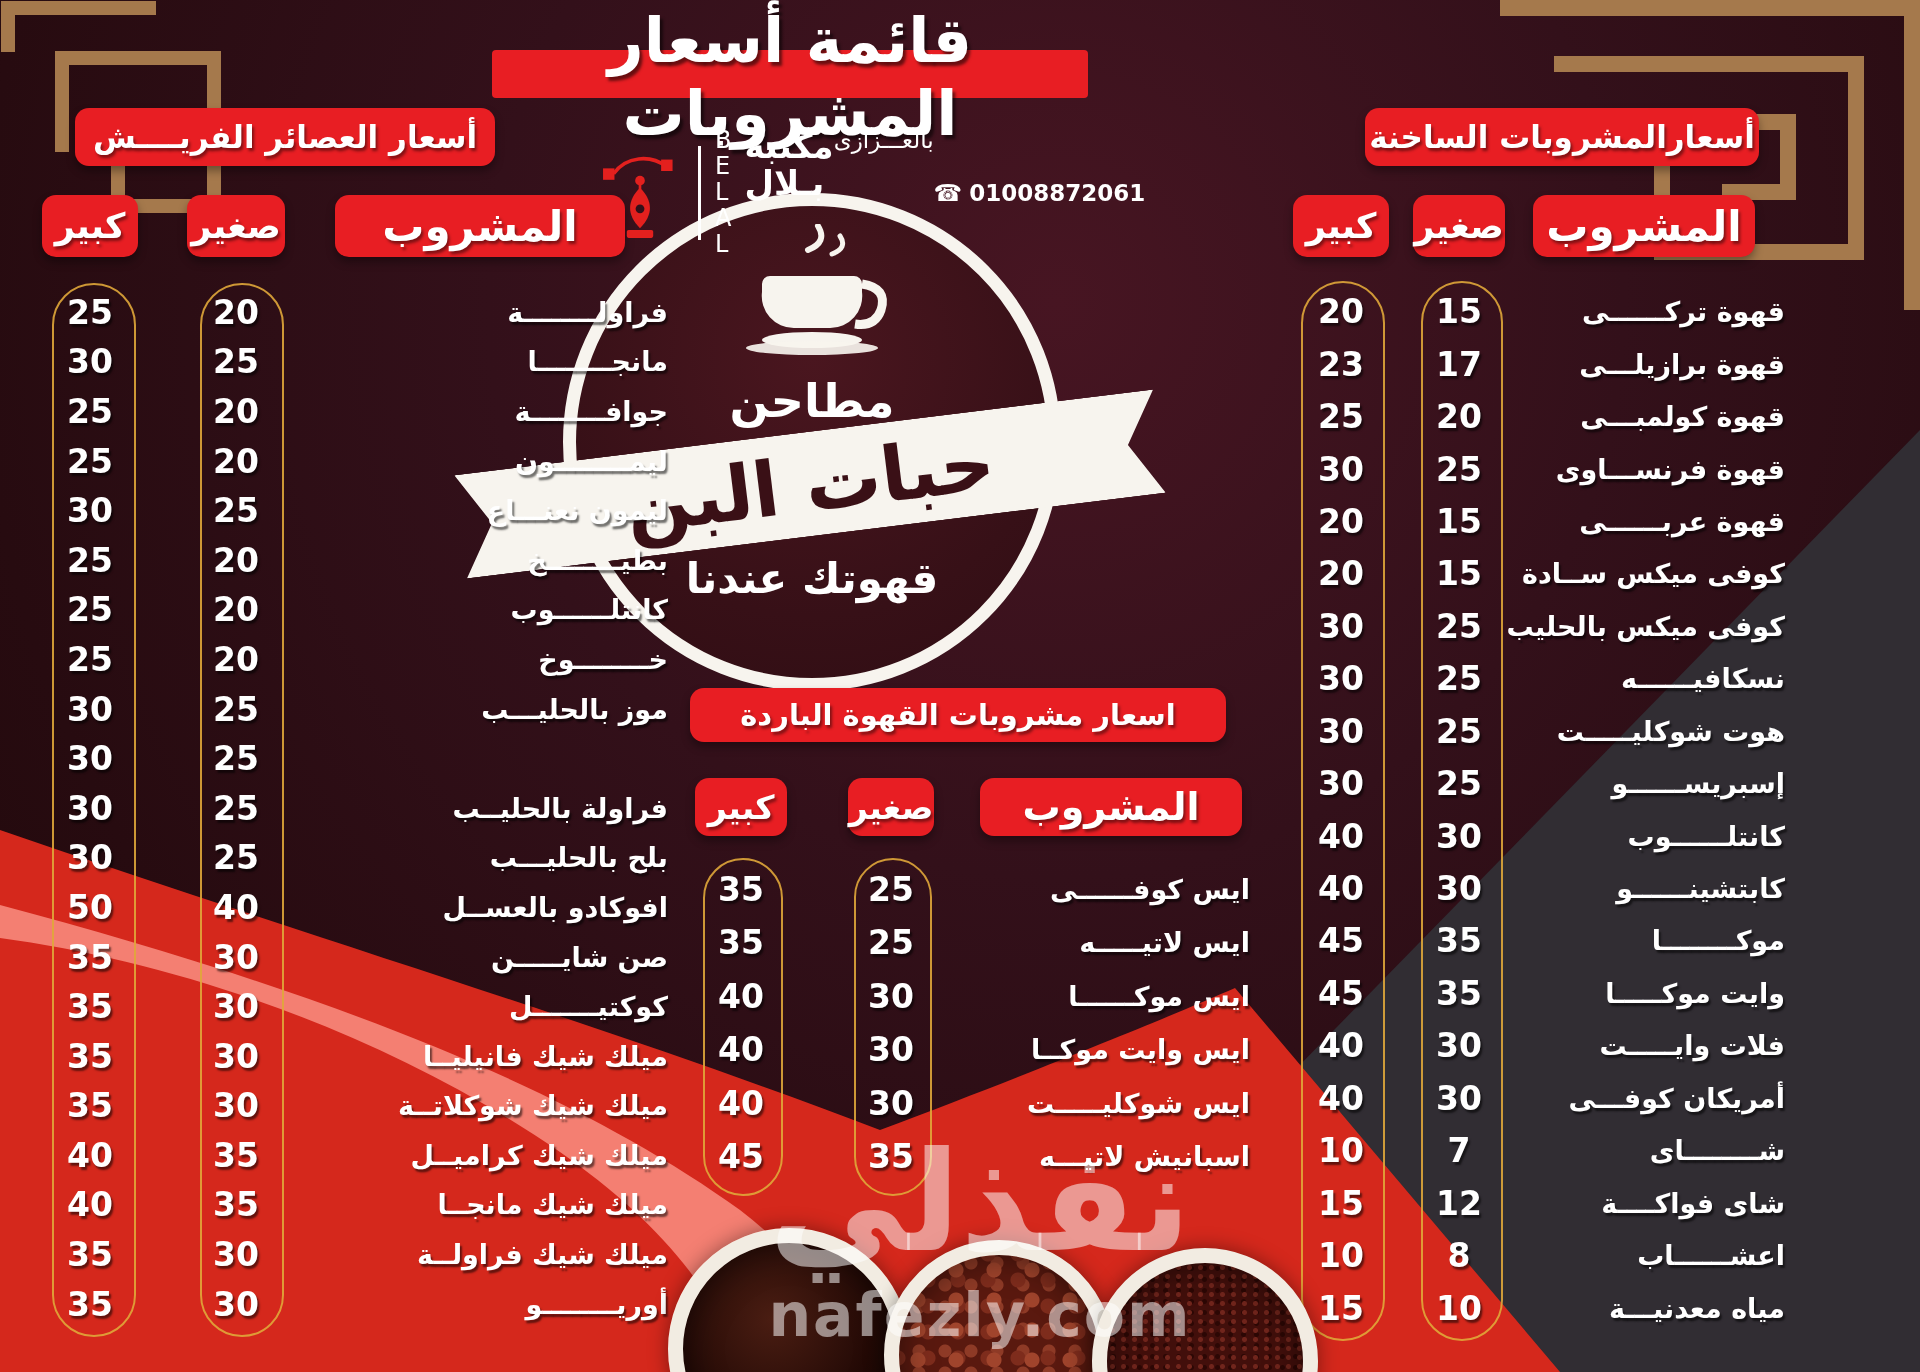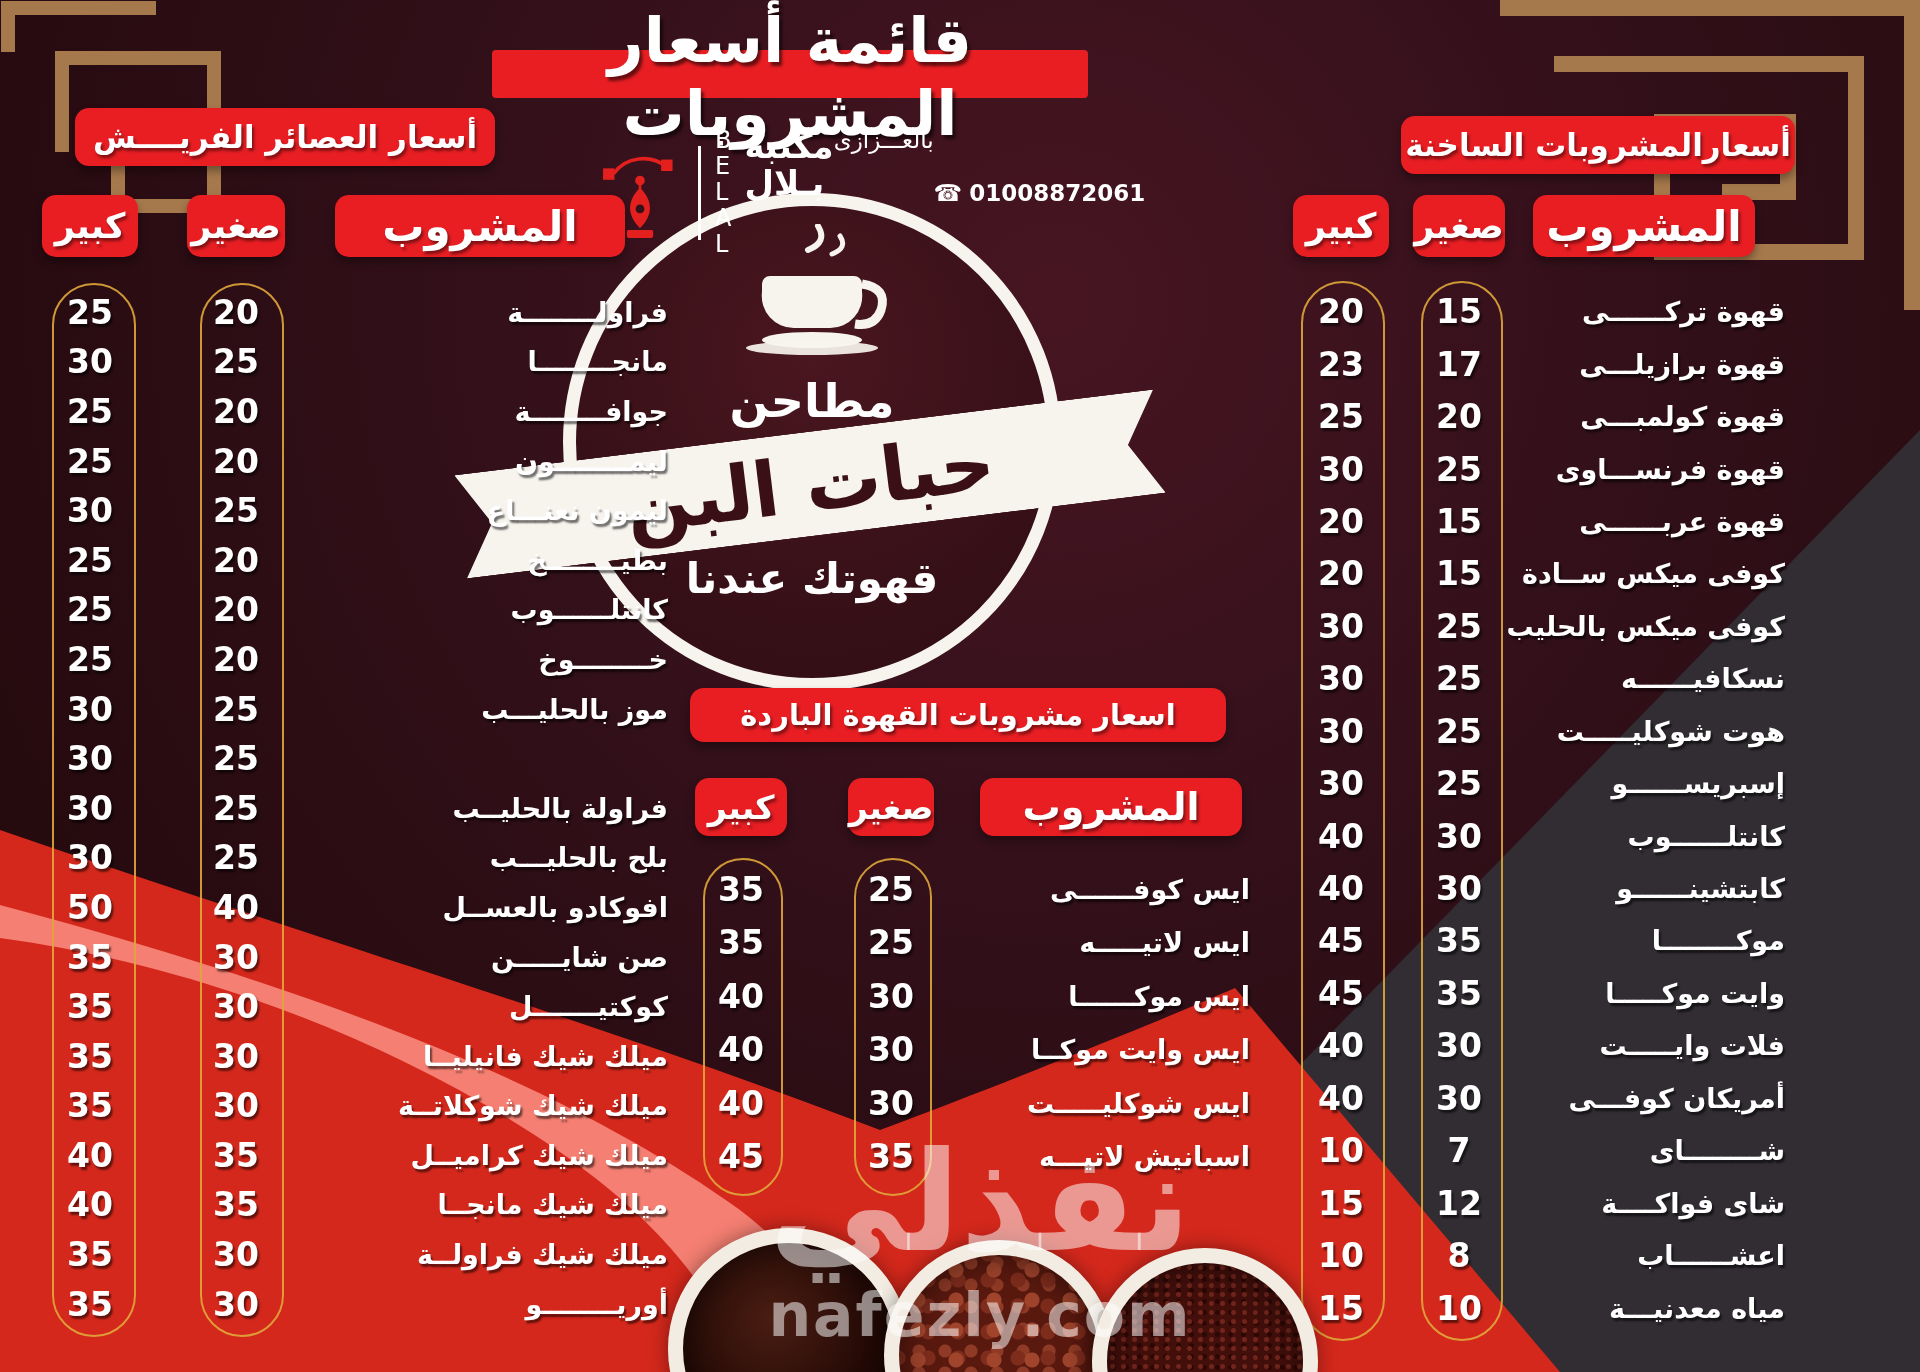--- a/index.html
+++ b/index.html
@@ -40,21 +40,21 @@
   .sec.juice .col-head.drink{left:295px;width:290px;}
   .sec.juice .rows{left:0;top:187px;width:640px;}
   .sec.juice .row{height:49.6px;}
   .sec.juice .num.large{left:2px;width:96px;}
   .sec.juice .num.small{left:150px;width:92px;}
   .sec.juice .nm{left:250px;width:378px;}
   .sec.juice .pill.lp{left:12px;width:80px;top:183px;height:1050px;}
   .sec.juice .pill.sp{left:160px;width:80px;top:183px;height:1050px;}
   
   .sec.hot{left:1280px;width:600px;}
-  .sec.hot .sec-header{left:85px;top:16px;width:394px;margin-left:36px;}
+  .sec.hot .sec-header{left:85px;top:8px;width:394px;}
   .sec.hot .col-head.large{left:13px;width:96px;}
   .sec.hot .col-head.small{left:133px;width:92px;}
   .sec.hot .col-head.drink{left:253px;width:222px;}
   .sec.hot .rows{left:0;top:185px;width:600px;}
   .sec.hot .row{height:52.45px;}
   .sec.hot .num.large{left:13px;width:96px;}
   .sec.hot .num.small{left:133px;width:92px;}
   .sec.hot .nm{left:210px;width:295px;}
   .sec.hot .pill.lp{left:21px;width:80px;top:181px;height:1056px;}
   .sec.hot .pill.sp{left:141px;width:78px;top:181px;height:1056px;}

